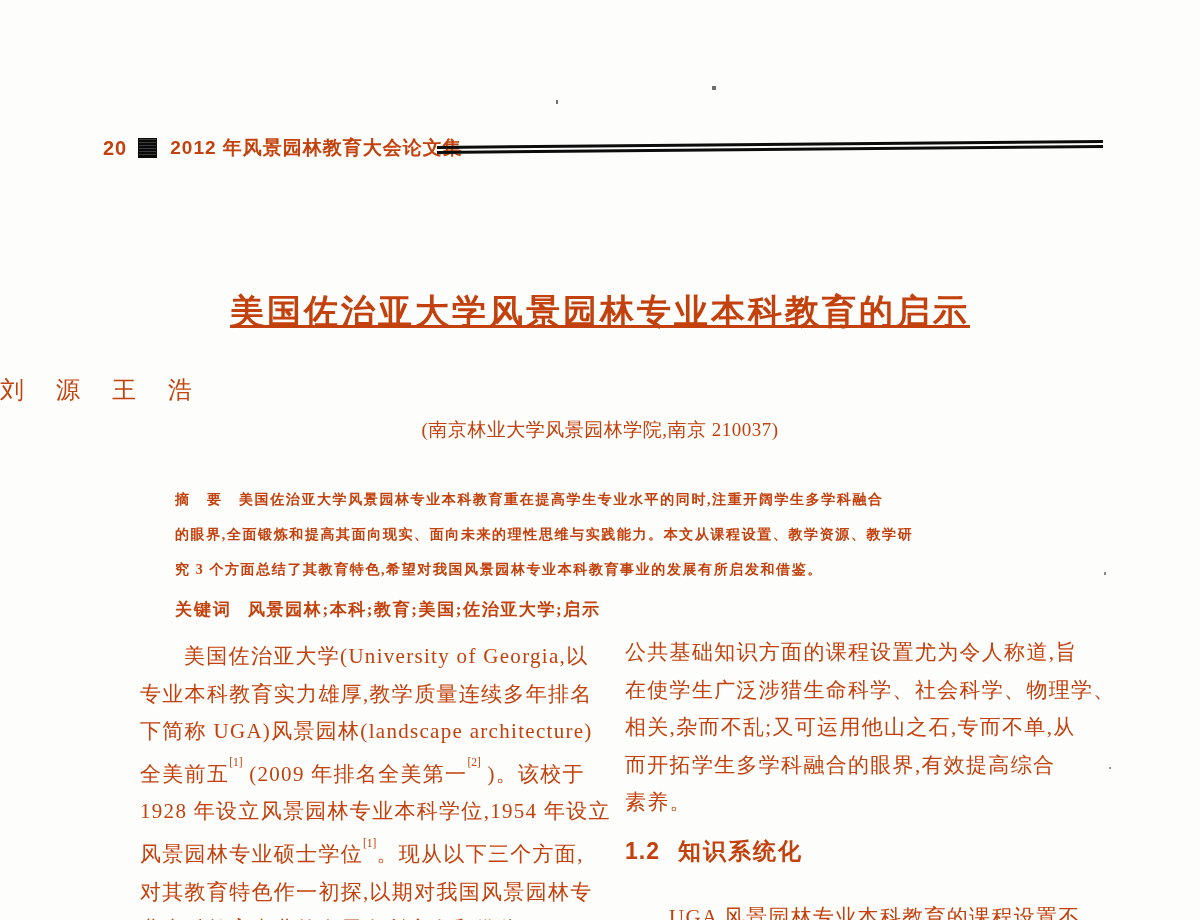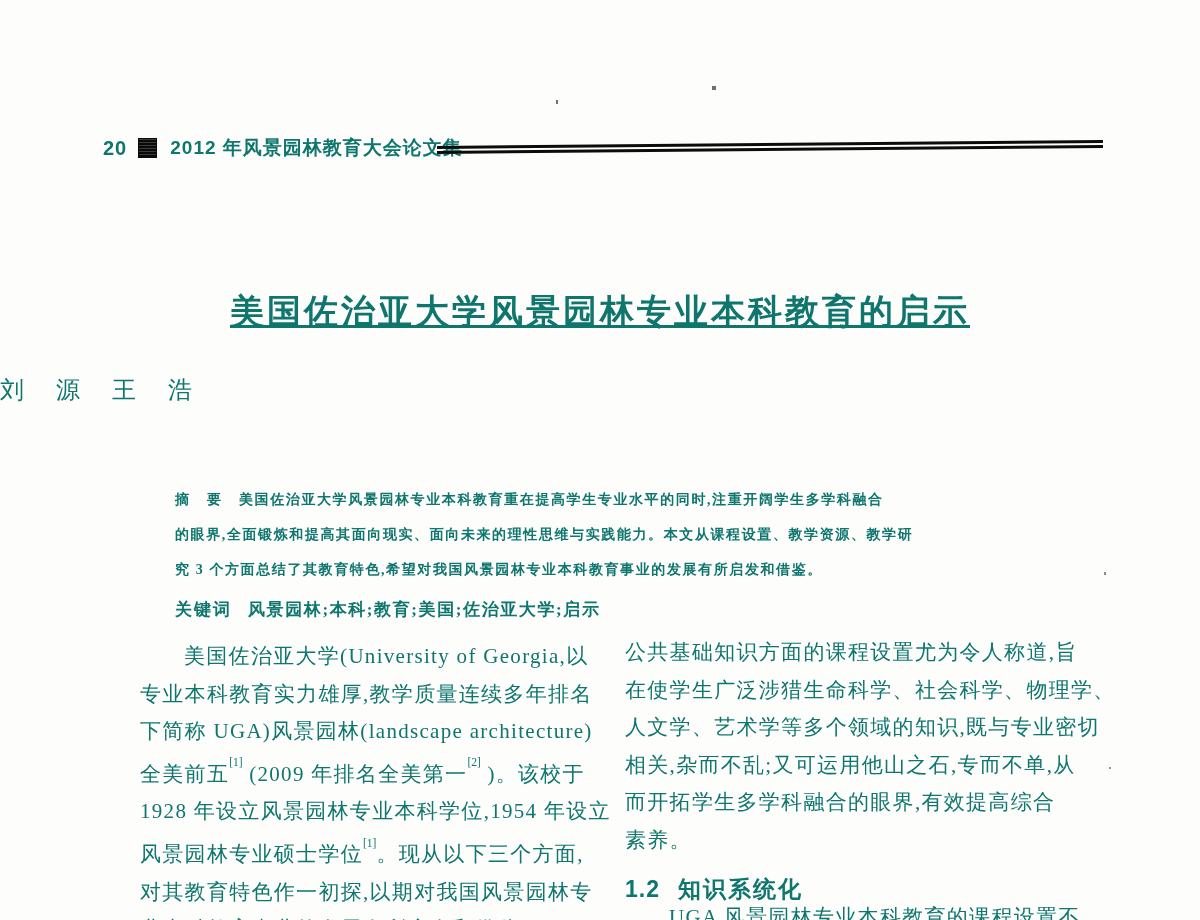--- a/index.html
+++ b/index.html
@@ -1,18 +1,18 @@
 <!DOCTYPE html>
 <html><head>
 <meta charset="utf-8">
 <style>
   html,body{margin:0;padding:0;background:#e8e8e8;}
   .page{
     position:relative;width:1200px;height:920px;margin:0 auto;
-    background:#fdfdfc;overflow:hidden;color:#0f766e;
+    background:#fdfdfc;overflow:hidden;color:#c2410c;
     font-family:"Liberation Serif","DejaVu Serif",serif;
   }
   
   .running-head{
     position:absolute;left:103px;top:136px;height:24px;
     display:flex;align-items:center;
     font-family:"Liberation Sans","DejaVu Sans",sans-serif;
     font-weight:bold;font-size:19px;letter-spacing:1px;
   }
   .page-num{margin-right:12px;font-size:20px;}
@@ -88,20 +88,21 @@
     <span class="head-glyph"></span>
     <span>2012 年风景园林教育大会论文集</span>
   </div>
   <div class="head-rule">
     <div class="bar1"></div>
     <div class="bar2"></div>
   </div>
 
   <div class="art-title">美国佐治亚大学风景园林专业本科教育的启示</div>
   <div class="authors">刘　源　王　浩</div>
+  <div class="affiliation">(南京林业大学风景园林学院,南京 210037)</div>
 
   <div class="abstract">
     <div class="line">
       <span class="abs-label">摘　要</span><span>美国佐治亚大学风景园林专业本科教育重在提高学生专业水平的同时,注重开阔学生多学科融合</span>
     </div>
     <div class="line">的眼界,全面锻炼和提高其面向现实、面向未来的理性思维与实践能力。本文从课程设置、教学资源、教学研</div>
     <div class="line">究 3 个方面总结了其教育特色,希望对我国风景园林专业本科教育事业的发展有所启发和借鉴。</div>
   </div>
 
   <div class="keywords">
@@ -115,21 +116,20 @@
     <div class="bline">全美前五<sup>[1]</sup> (2009 年排名全美第一<sup>[2]</sup> )。该校于</div>
     <div class="bline">1928 年设立风景园林专业本科学位,1954 年设立</div>
     <div class="bline">风景园林专业硕士学位<sup>[1]</sup>。现从以下三个方面,</div>
     <div class="bline">对其教育特色作一初探,以期对我国风景园林专</div>
     <div class="bline">业本科教育事业的发展有所启发和借鉴。</div>
   </div>
 
   <div class="col col-right">
     <div class="bline">公共基础知识方面的课程设置尤为令人称道,旨</div>
     <div class="bline">在使学生广泛涉猎生命科学、社会科学、物理学、</div>
-    <div class="bline">人文学、艺术学等多个领域的知识,既与专业密切</div>
     <div class="bline">相关,杂而不乱;又可运用他山之石,专而不单,从</div>
     <div class="bline">而开拓学生多学科融合的眼界,有效提高综合</div>
     <div class="bline">素养。</div>
     <div class="sec-heading">
       <span class="sec-num">1.2</span><span>知识系统化</span>
     </div>
   </div>
 
   <div class="partial-line">UGA 风景园林专业本科教育的课程设置不</div>
 

